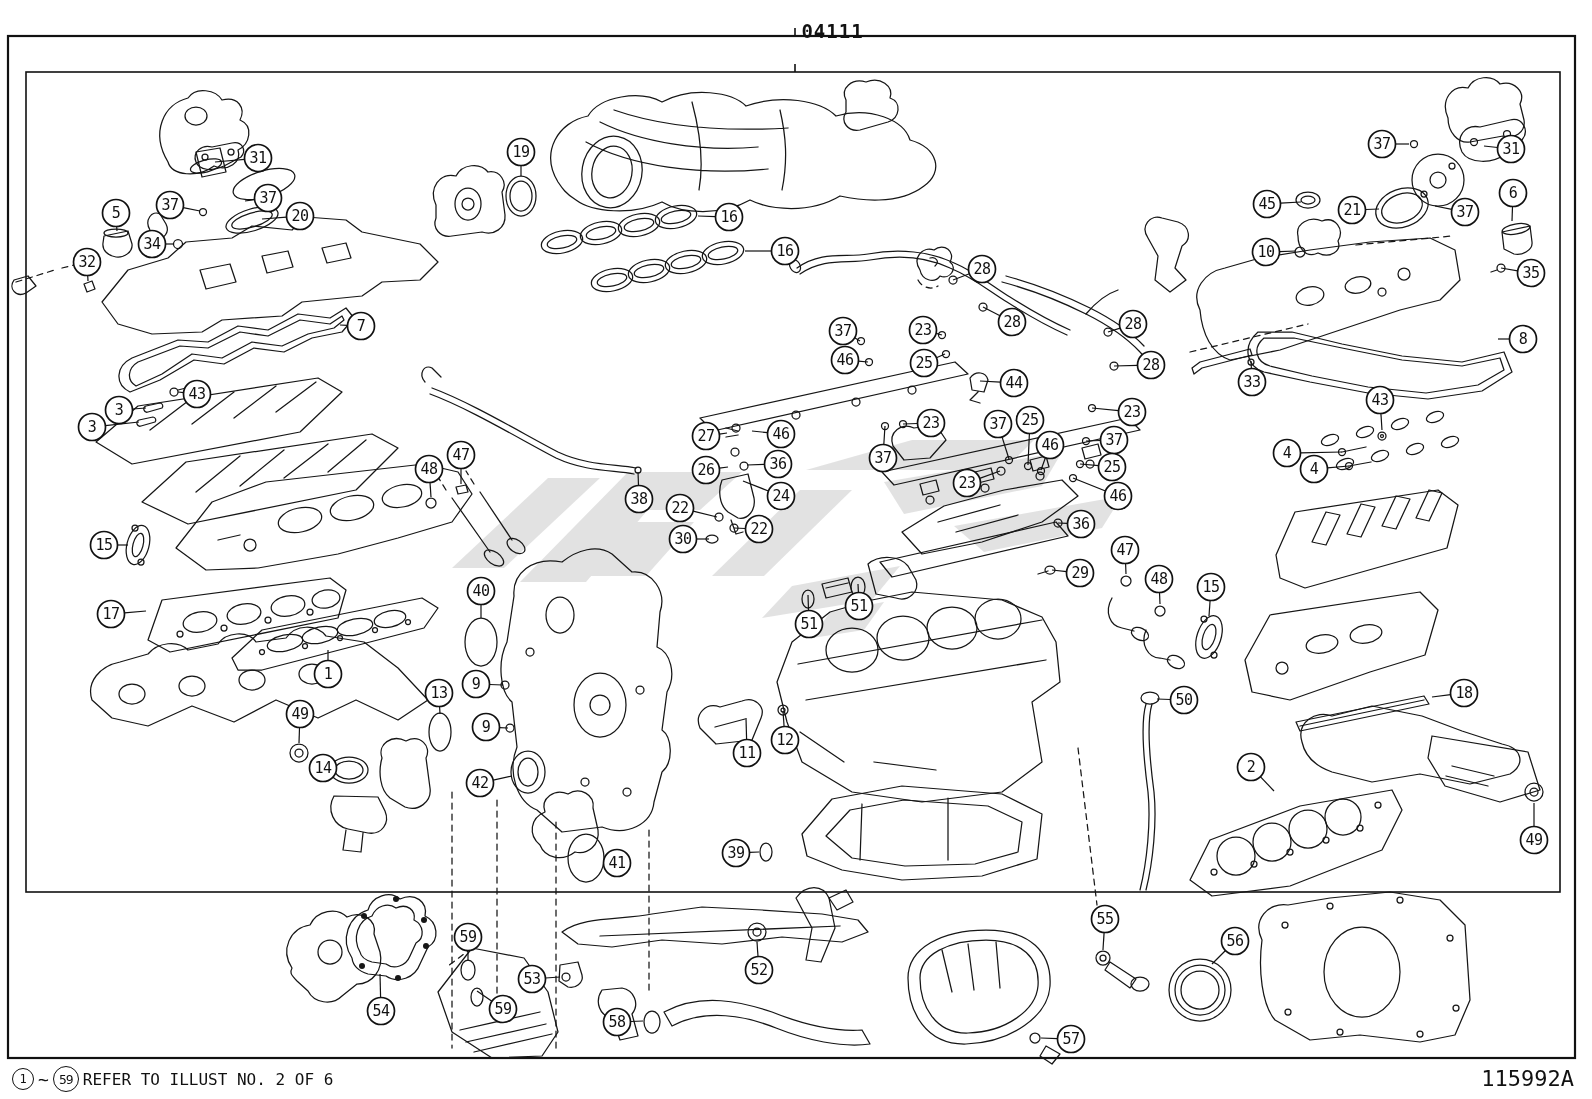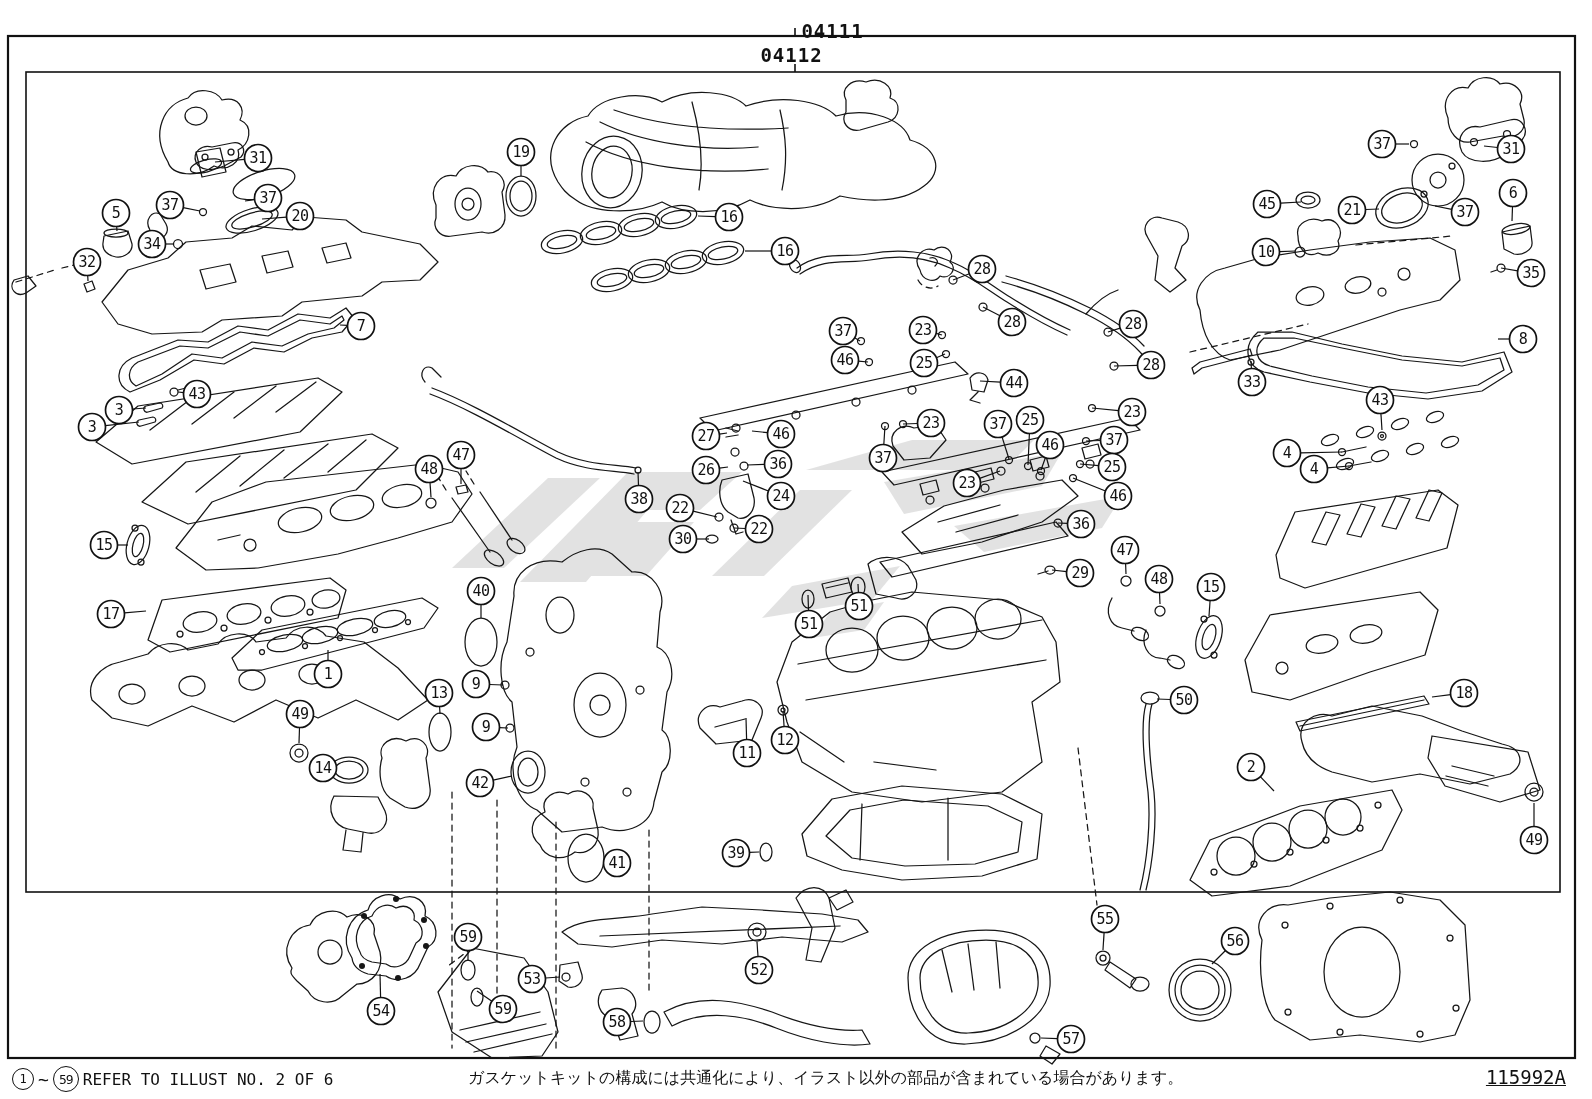--- a/index.html
+++ b/index.html
@@ -12,33 +12,32 @@
   .hdr{position:absolute;left:0;width:1583px;text-align:center;font-size:19px;font-weight:bold;letter-spacing:1px;}
   .hdr1{top:20px;padding-left:41px;}
   .hdr2{top:44px;}
   .footer-text{position:absolute;font-size:16px;white-space:nowrap;}
   .foot-left{left:12px;top:1066px;display:flex;align-items:center;gap:4px;}
   .cnum{display:inline-flex;align-items:center;justify-content:center;border:1.6px solid #111;border-radius:50%;
         width:20px;height:20px;font-size:12px;}
   .cnum.big{width:24px;height:24px;font-size:13px;letter-spacing:-1px;}
   .tilde{font-size:18px;}
   .foot-center{left:468px;top:1068px;font-size:16px;font-family:"DejaVu Sans","Liberation Sans",sans-serif;}
-  .foot-right{right:26px;top:1066px;font-size:19px;text-decoration:underline;}
+  .foot-right{right:18px;top:1066px;font-size:22px;}
   #callouts text{font-size:15px;letter-spacing:-0.5px;fill:#111;
         font-family:"DejaVu Sans Mono","Liberation Mono",monospace;text-anchor:middle;}
   #callouts circle{fill:#fff;stroke:#111;stroke-width:1.7;}
   #callouts line{stroke:#111;stroke-width:1.2;}
 </style>
 </head>
 <body>
 
 <div class="stage">
 
   <div class="hdr hdr1">04111</div>
-  <div class="hdr hdr2">04112</div>
 
   <svg id="fig" width="1592" height="1099" viewBox="0 0 1592 1099">
 
     <g fill="none" stroke="#111">
       <rect x="8" y="36" width="1567" height="1022" stroke-width="2.2"></rect>
       <rect x="26" y="72" width="1534" height="820" stroke-width="1.6"></rect>
       <line x1="795" y1="28" x2="795" y2="36" stroke-width="1.6"></line>
       <line x1="795" y1="64" x2="795" y2="72" stroke-width="1.6"></line>
     </g>
 
@@ -882,15 +881,14 @@
         </g>
       </g>
   </svg>
 
   <div class="footer-text foot-left">
     <span class="cnum">1</span>
     <span class="tilde">~</span>
     <span class="cnum big">59</span>
     <span>REFER TO ILLUST NO. 2 OF 6</span>
   </div>
-  <div class="footer-text foot-center">ガスケットキットの構成には共通化により、イラスト以外の部品が含まれている場合があります。</div>
   <div class="footer-text foot-right">115992A</div>
 </div>
 
 </body></html>

